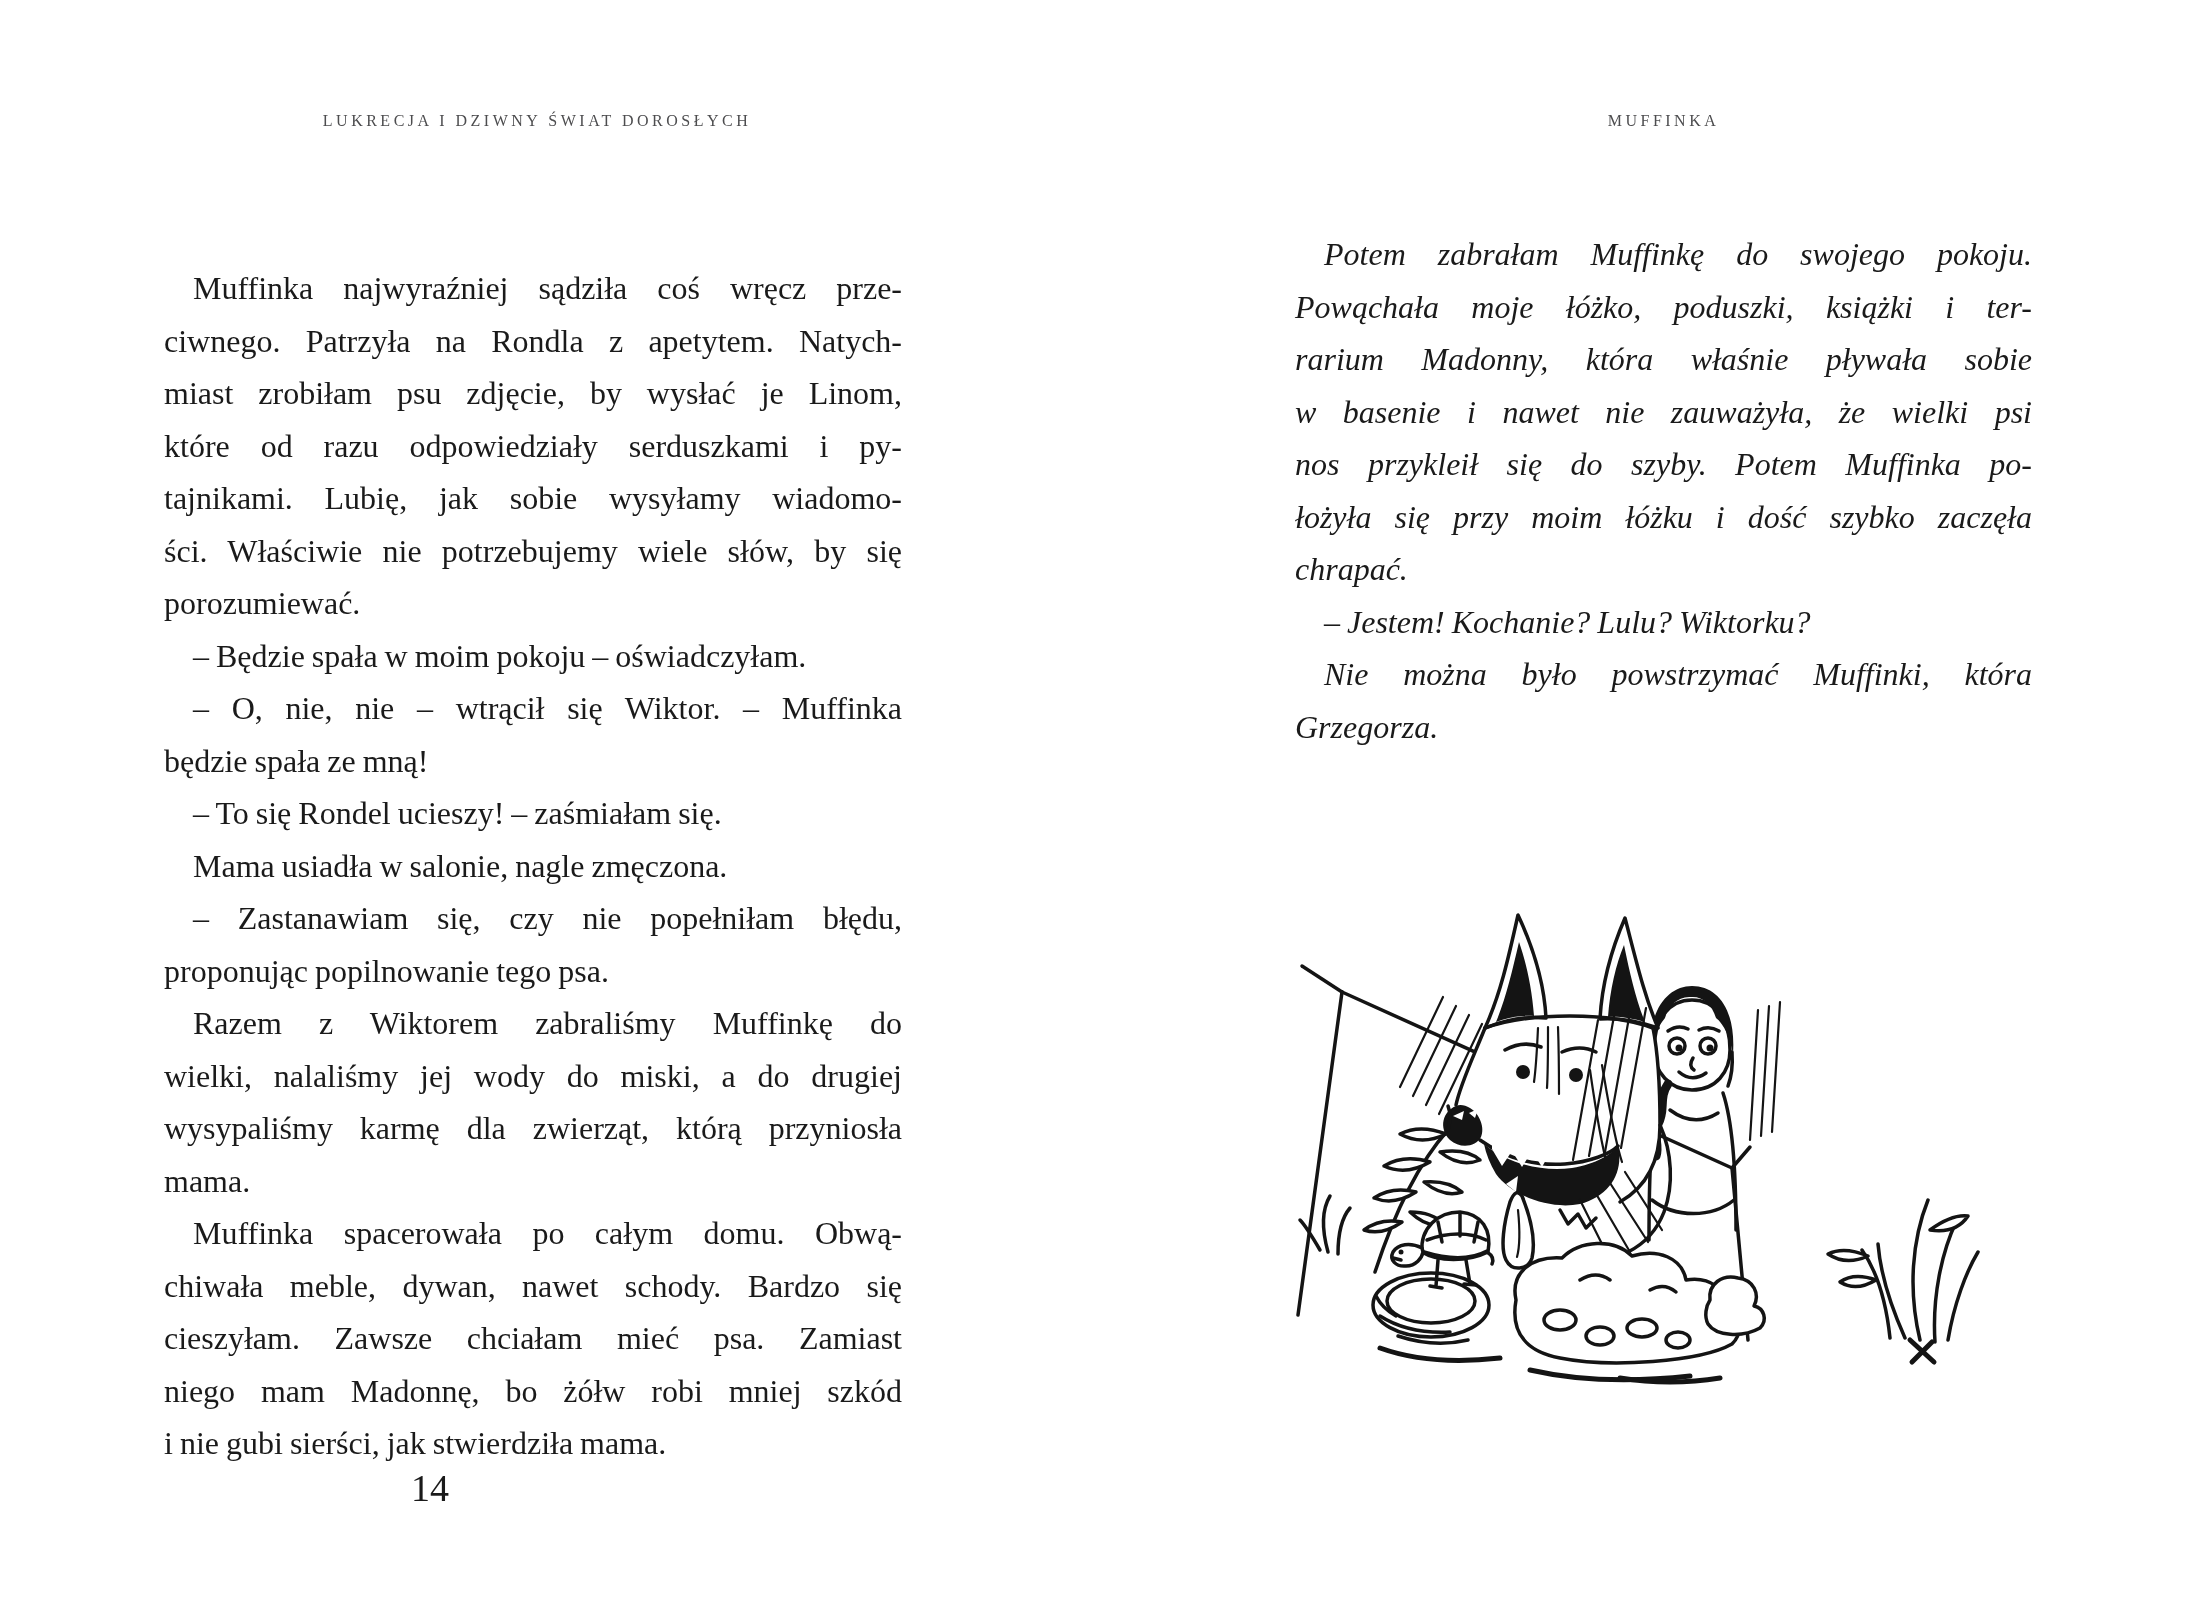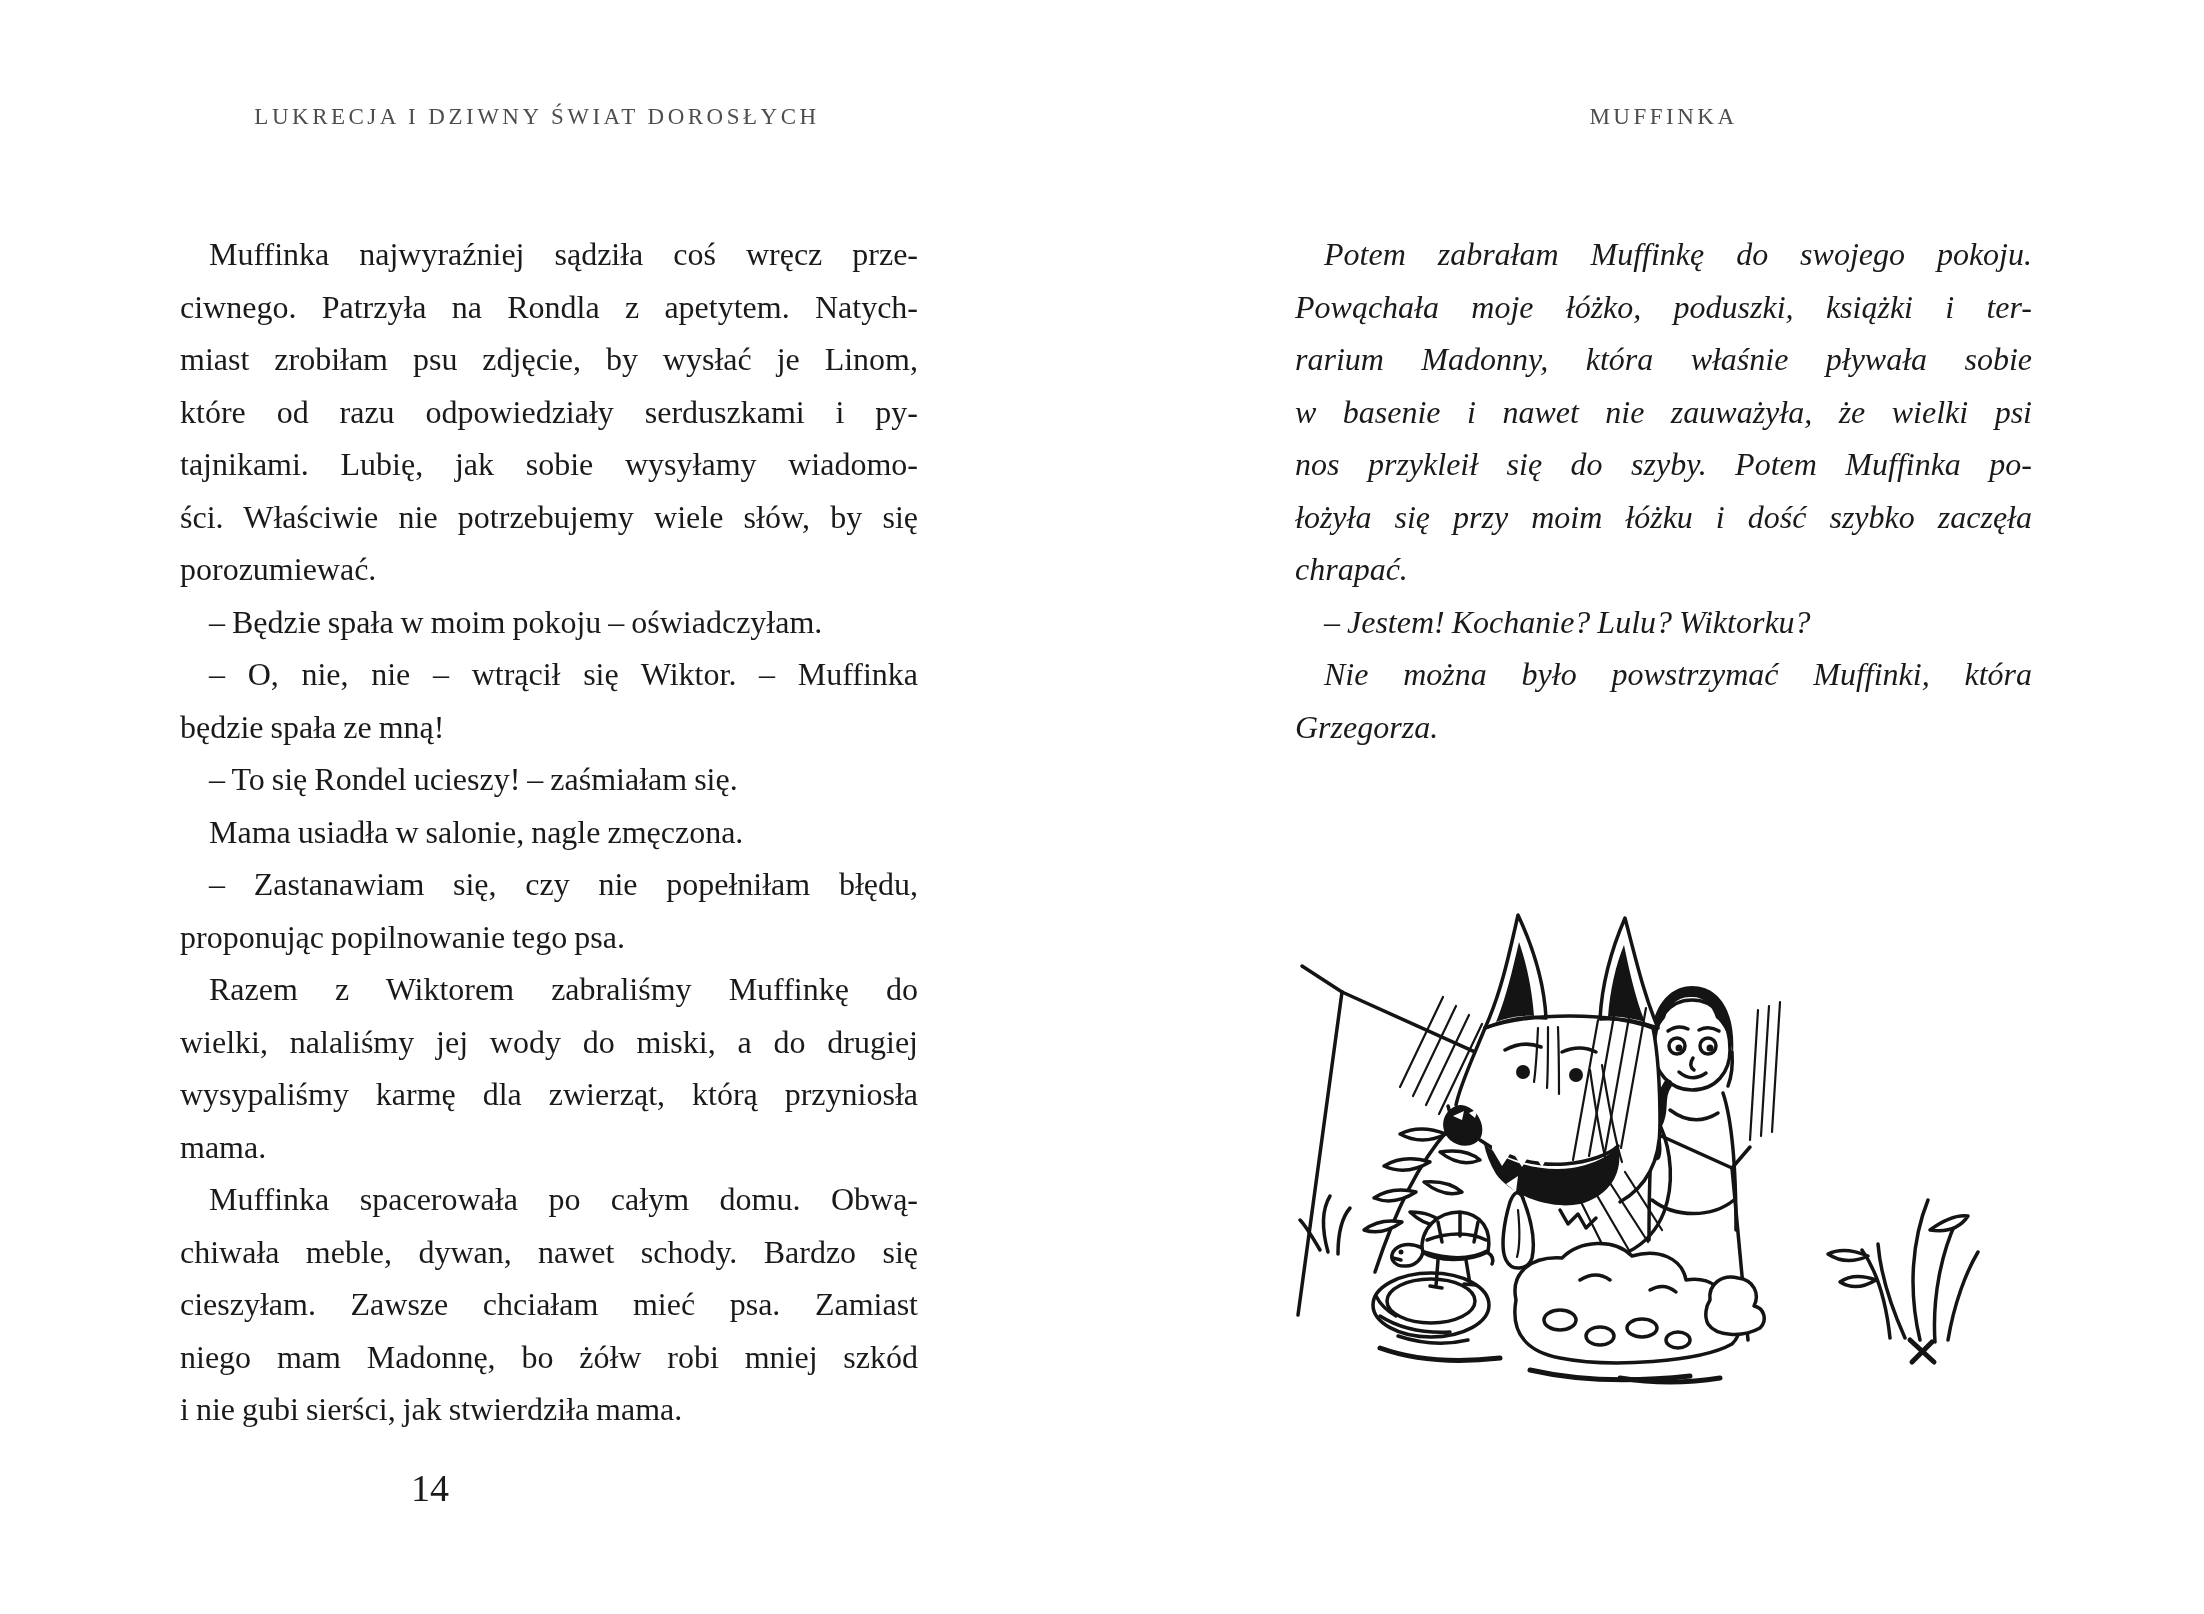--- a/index.html
+++ b/index.html
@@ -5,31 +5,31 @@
   :root{
     --bg:#ffffff; --ink:#1a1a1a; --head:#4d4d4f;
   }
   html,body{margin:0;padding:0;background:#fff;}
   .spread{
     position:relative; width:2204px; height:1614px;
     background:var(--bg); overflow:hidden;
     font-family:"Liberation Serif", serif; color:var(--ink);
   }
   .running-head{
-    position:absolute; top:104px; font-size:23px; letter-spacing:3.5px;
+    position:absolute; top:112px; font-size:16px; letter-spacing:3.5px;
     color:var(--head); text-align:center; white-space:nowrap;
   }
   .running-head.left{left:168px; width:738px;}
   .running-head.right{left:1295px; width:737px;}
   .textblock{
     position:absolute; top:228px; width:738px;
     font-size:32px; line-height:52.5px; word-spacing:-1px;
     color:var(--ink);
   }
-  .textblock.left{left:180px;}
+  .textblock.left{left:164px;margin-top:34px;}
   .textblock.right{left:1295px; width:737px;font-style:italic;}
   .line{white-space:normal;}
   .line.just{text-align:justify; text-align-last:justify;}
   .line.ind{text-indent:29px;}
   .pagenum{
     position:absolute; left:411px; top:1466px; font-size:38px; color:var(--ink);
   }
   .illustration{
     position:absolute; left:1280px; top:900px; width:720px; height:580px;
   }

